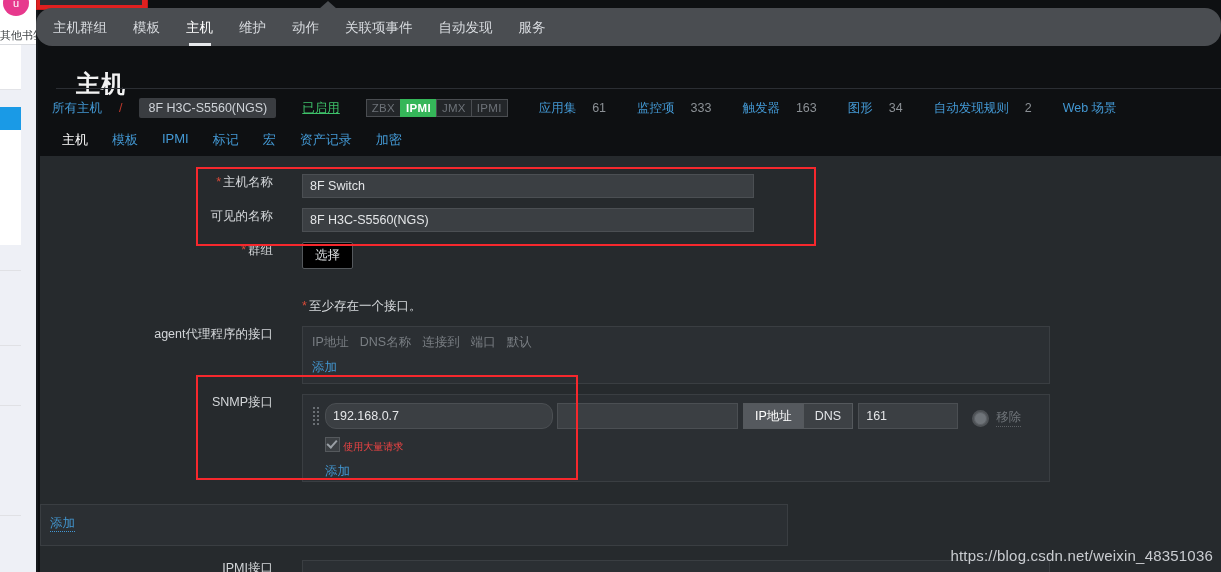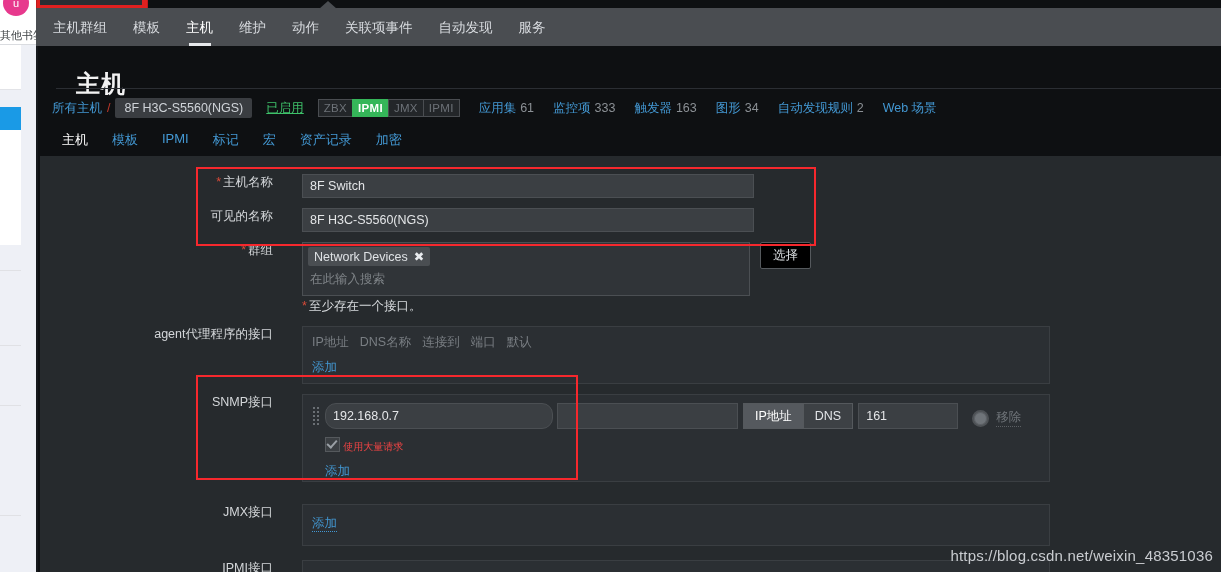--- a/index.html
+++ b/index.html
@@ -26,35 +26,35 @@
 
   
   .app{position:absolute;left:36px;top:0;width:1185px;height:572px;background:#0e1012;}
   .gutter{position:absolute;left:0;top:0;width:2px;height:572px;background:#16191c;}
 
   
   .red-banner{position:absolute;left:36px;top:-8px;width:110px;height:16px;background:#e02020;border:1px solid #c01a1a;}
   .red-banner-inner{position:absolute;left:40px;top:-5px;width:102px;height:10px;background:#2a2e33;}
 
   
-  .topnav{position:absolute;left:36px;top:8px;width:1185px;height:38px;background:#4a4d51;}
+  .topnav{position:absolute;left:36px;top:8px;width:1185px;height:38px;background:#4a4d51;border-radius:16px;}
   .topnav .arrow{position:absolute;left:283px;top:-7px;width:0;height:0;
                  border-left:9px solid transparent;border-right:9px solid transparent;border-bottom:8px solid #4a4d51;}
   .topnav ul{list-style:none;margin:0;padding:0;position:absolute;left:4px;top:0;display:flex;}
   .topnav li{position:relative;padding:11px 13px 12px;color:#d9dce0;font-size:13.5px;white-space:nowrap;cursor:pointer;}
   .topnav li.active{color:#ffffff;}
   .topnav li.active::after{content:"";position:absolute;left:50%;transform:translateX(-50%);
                            bottom:3px;width:22px;height:3px;background:#e7e9ec;}
 
   
   .page-title{position:absolute;left:76px;top:52px;color:#f2f2f2;font-size:24px;letter-spacing:1px;}
   .title-rule{position:absolute;left:56px;top:88px;width:1165px;height:1px;background:#2b2e33;}
 
   
-  .crumbs{position:absolute;left:52px;top:98px;height:20px;display:flex;align-items:center;gap:0;white-space:nowrap;}
+  .crumbs{position:absolute;left:52px;top:98px;height:20px;display:flex;align-items:center;gap:12px;white-space:nowrap;}
   .crumb-link{color:#4398d3;font-size:12.5px;cursor:pointer;}
   .crumb-sep{color:#c0392b;margin:0 5px;font-size:12.5px;}
   .crumb-host{background:#3a3d41;color:#cfd3d8;padding:3px 9px;font-size:12.5px;border-radius:2px;cursor:pointer;}
   .crumb-enabled{color:#3ec26a;font-size:12.5px;margin-left:14px;cursor:pointer;text-decoration:underline;}
   .proto{display:inline-flex;margin-left:14px;}
   .proto span{font-size:11.5px;padding:2px 5px;border:1px solid #4a4d51;border-right:none;color:#6d7278;
               background:#232629;letter-spacing:.3px;cursor:pointer;}
   .proto span:last-child{border-right:1px solid #4a4d51;}
   .proto span.on{background:#35b659;color:#ffffff;border-color:#35b659;font-weight:bold;}
   .cnt-link{color:#4398d3;font-size:12.5px;margin-left:19px;cursor:pointer;}
@@ -216,24 +216,20 @@
       <div class="fld">
         <input class="tbx" style="width: 452px;" value="8F H3C-S5560(NGS)">
       </div>
     </div>
 
     <div class="row" style="top:86px;">
       <div class="lab">
         <span class="req">*</span><span>群组</span>
       </div>
       <div class="fld" style="display:flex;align-items:flex-start;gap:10px;">
-        <div class="gbox">
-          <span class="chip"><span>Network Devices</span><span class="x">✖</span></span>
-          <div class="ghost">在此输入搜索</div>
-        </div>
         <button class="btn">选择</button>
       </div>
     </div>
 
     <div class="row" style="top:142px;">
       <div class="lab" style="width:262px;"></div>
       <div class="note">
         <span class="req">*</span><b>至少存在一个接口。</b>
       </div>
     </div>
@@ -279,23 +275,20 @@
             <span class="cbl">使用大量请求</span>
           </div>
           <div style="padding:10px 0 0 13px;">
             <span class="addlink">添加</span>
           </div>
         </div>
       </div>
     </div>
 
     <div class="row" style="top:348px;">
-      <div class="lab">
-        <span>JMX接口</span>
-      </div>
       <div class="fld">
         <div class="ifbox" style="width:748px;height:42px;padding:11px 9px 0;">
           <span class="addlink">添加</span>
         </div>
       </div>
     </div>
 
     <div class="row" style="top:404px;">
       <div class="lab">
         <span>IPMI接口</span>

